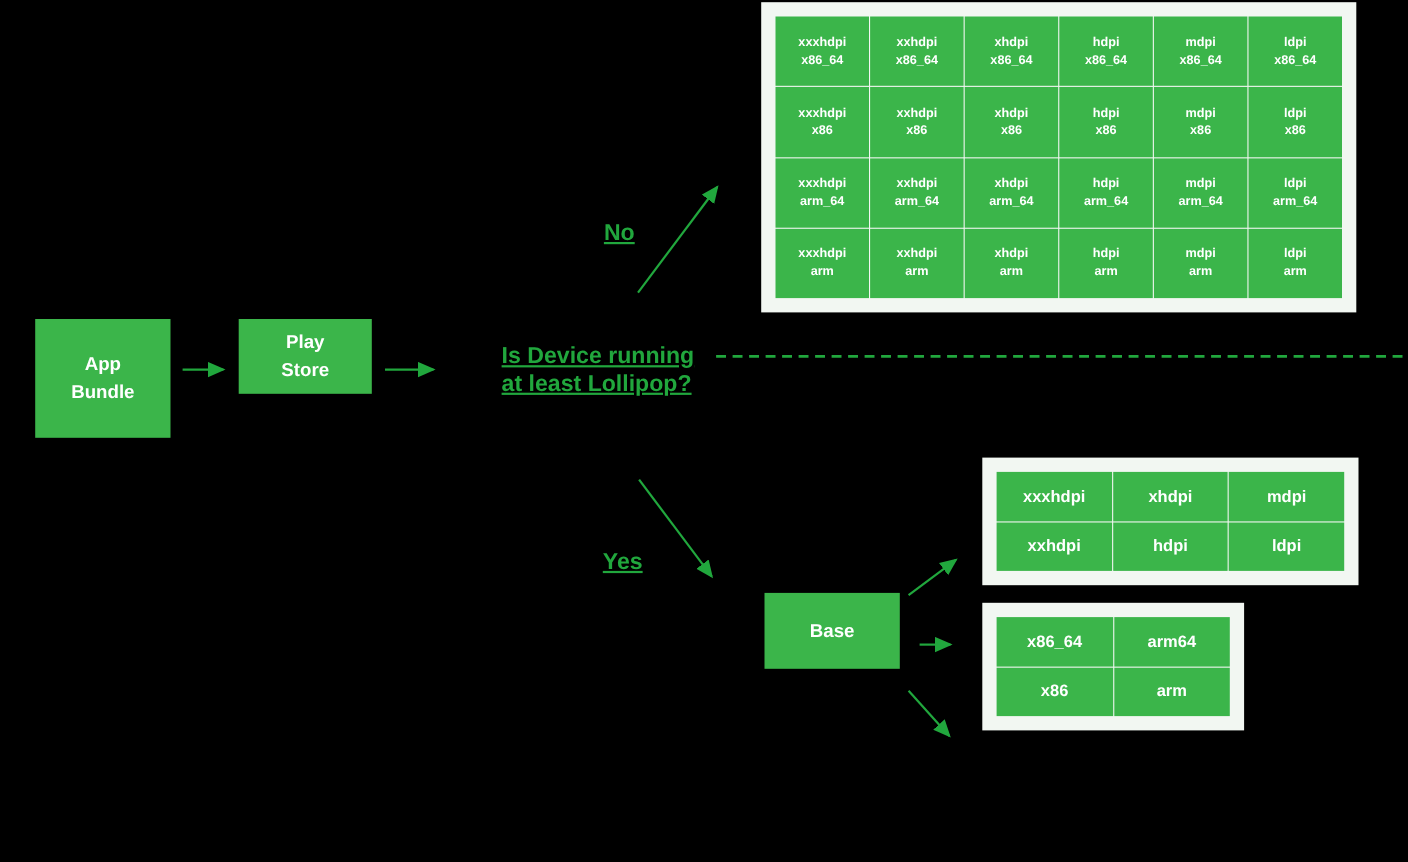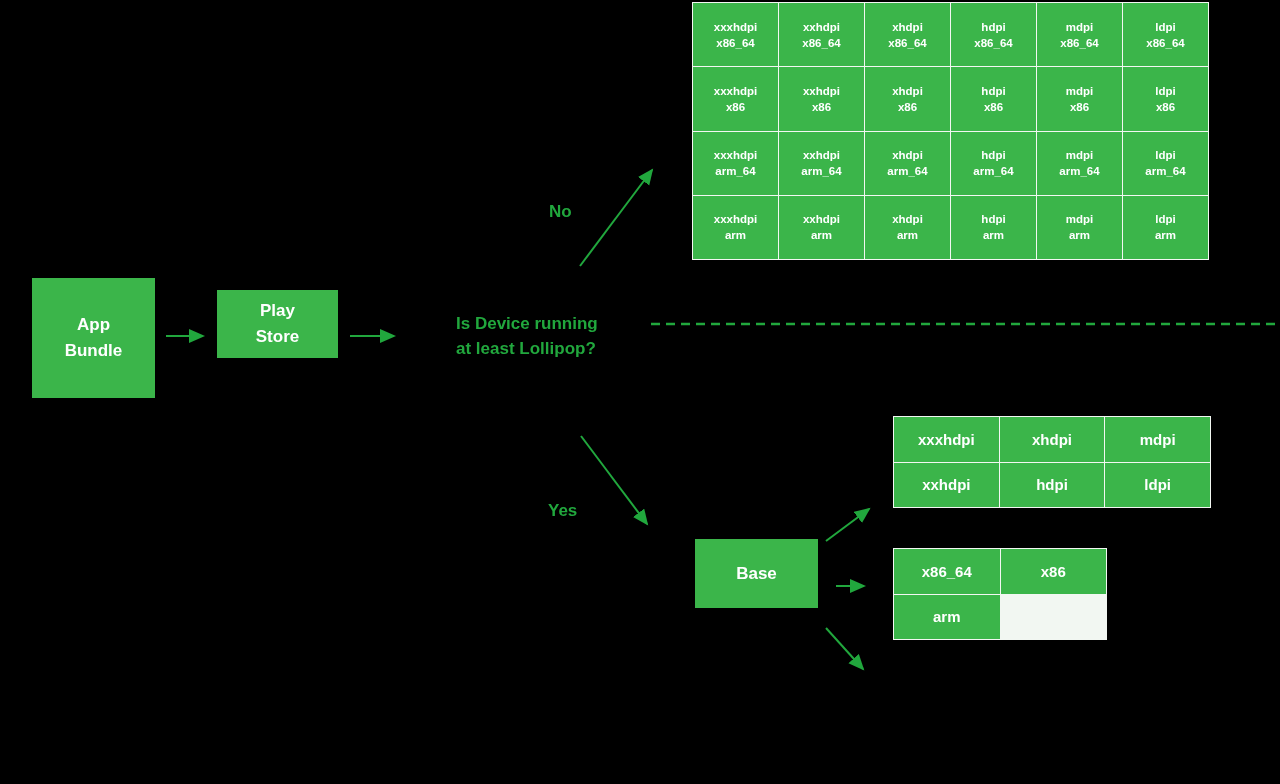--- a/index.html
+++ b/index.html
@@ -7,47 +7,47 @@
     position:relative;width:1280px;height:784px;background:#000;
     overflow:hidden;font-family:"Liberation Sans",sans-serif;
     --node-fill:#3bb54a;--accent:#21a73d;--cell-border:#f2f7f2;--node-text:#ffffff;
   }
   .node{
     position:absolute;background:var(--node-fill);color:var(--node-text);
     display:flex;align-items:center;justify-content:center;text-align:center;
     white-space:pre-line;font-weight:bold;font-size:17px;line-height:26px;
   }
   .gridtbl{
-    position:absolute;display:grid;gap:1px;padding:1px;
+    position:absolute;display:grid;gap:1px;padding:13px;
     background:var(--cell-border);
   }
   .cell{
     background:var(--node-fill);color:var(--node-text);
     display:flex;align-items:center;justify-content:center;text-align:center;
     white-space:pre-line;font-weight:bold;
   }
   .apk-grid{left:692px;top:2px;width:515px;height:256px;
     grid-template-columns:repeat(6,1fr);grid-template-rows:repeat(4,1fr);}
   .apk-grid .cell{font-size:11.5px;line-height:16px;}
   .density-table{left:893px;top:416px;width:316px;height:90px;
     grid-template-columns:repeat(3,1fr);grid-template-rows:repeat(2,1fr);}
   .abi-table{left:893px;top:548px;width:212px;height:90px;
     grid-template-columns:repeat(2,1fr);grid-template-rows:repeat(2,1fr);}
   .lang-table{left:893px;top:693px;width:316px;height:90px;
     grid-template-columns:repeat(3,1fr);grid-template-rows:repeat(2,1fr);}
   .density-table .cell,.abi-table .cell,.lang-table .cell{font-size:15px;}
   .flow-label{
     position:absolute;color:var(--accent);font-weight:bold;
-    font-size:17px;line-height:25px;white-space:pre-line;
+    font-size:21px;line-height:25px;white-space:pre-line;text-decoration:underline;
   }
   .overlay{position:absolute;left:0;top:0;pointer-events:none;}
   .arrow{stroke:var(--accent);stroke-width:2;fill:none;}
   .dashed{stroke:var(--accent);stroke-width:2.5;stroke-dasharray:9 6;fill:none;}
   .arrowhead-shape{fill:var(--accent);}
-  #app-bundle{left:32px;top:278px;width:123px;height:120px;}
+  #app-bundle{left:32px;top:290px;width:123px;height:108px;}
   #play-store{left:217px;top:290px;width:121px;height:68px;}
   #base-node{left:695px;top:539px;width:123px;height:69px;}
   #question{left:410px;top:311px;margin-left:46px;}
   #no-label{left:549px;top:199px;}
   #yes-label{left:548px;top:472px;margin-top:26px;}
 </style>
 </head>
 <body>
 
 <div class="canvas" style="--node-fill: #3bb54a; --accent: #21a73d; --cell-border: #f2f7f2; --node-text: #ffffff;">
@@ -133,18 +133,19 @@
     <div class="cell">xxxhdpi</div>
     <div class="cell">xhdpi</div>
     <div class="cell">mdpi</div>
     <div class="cell">xxhdpi</div>
     <div class="cell">hdpi</div>
     <div class="cell">ldpi</div>
   </div>
 
   <div class="gridtbl abi-table">
     <div class="cell">x86_64</div>
+    <div class="cell">arm64</div>
     <div class="cell">x86</div>
     <div class="cell">arm</div>
   </div>
 
 
 </div>
 
 </body></html>

